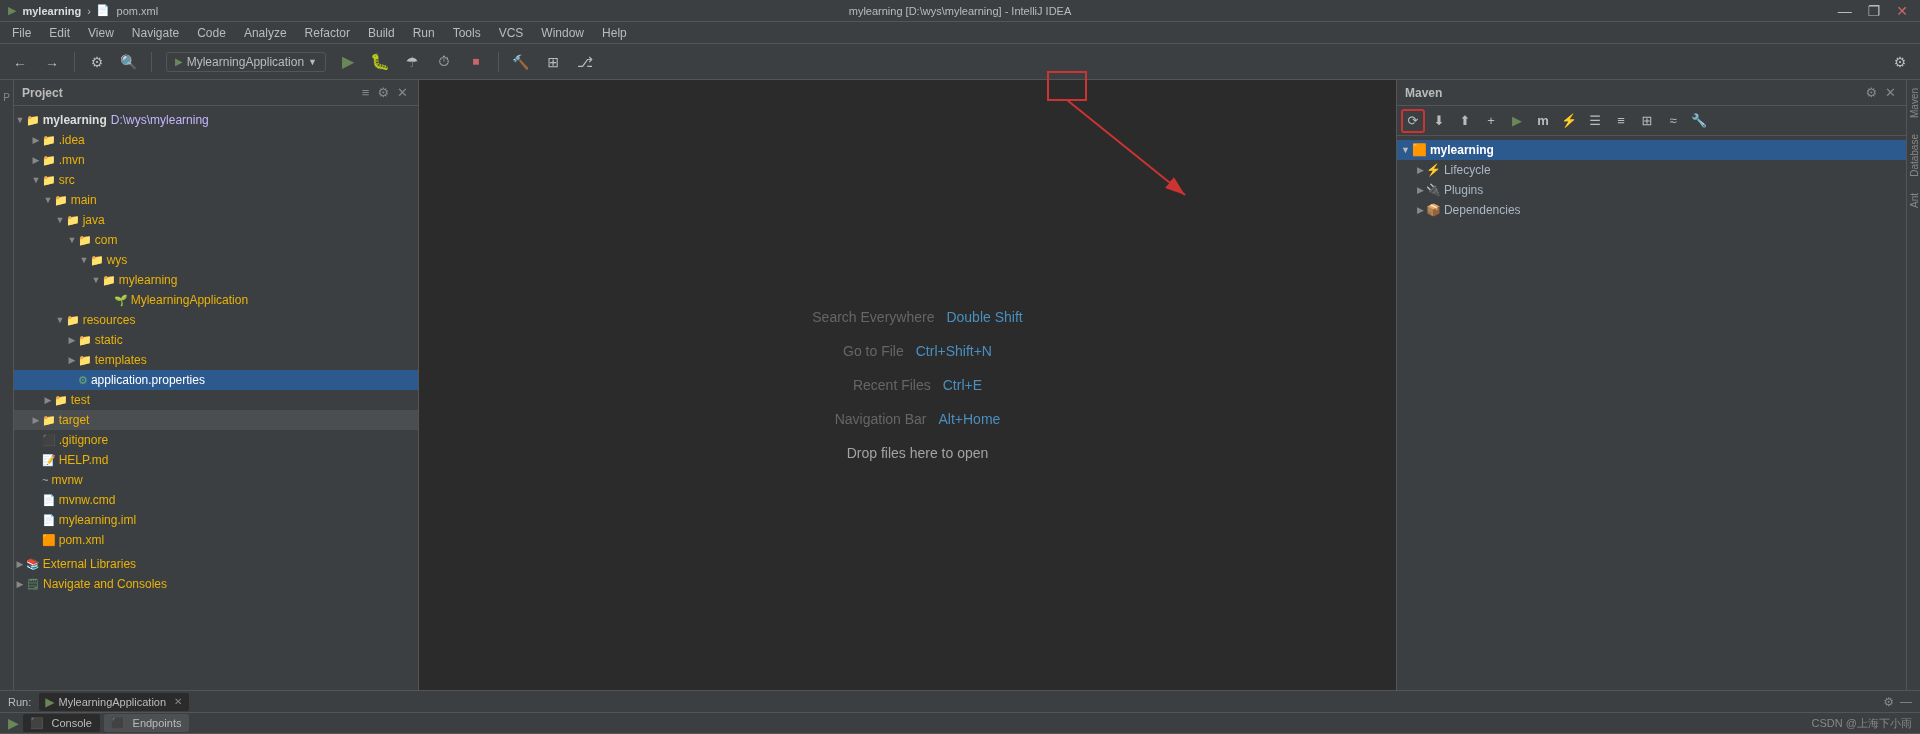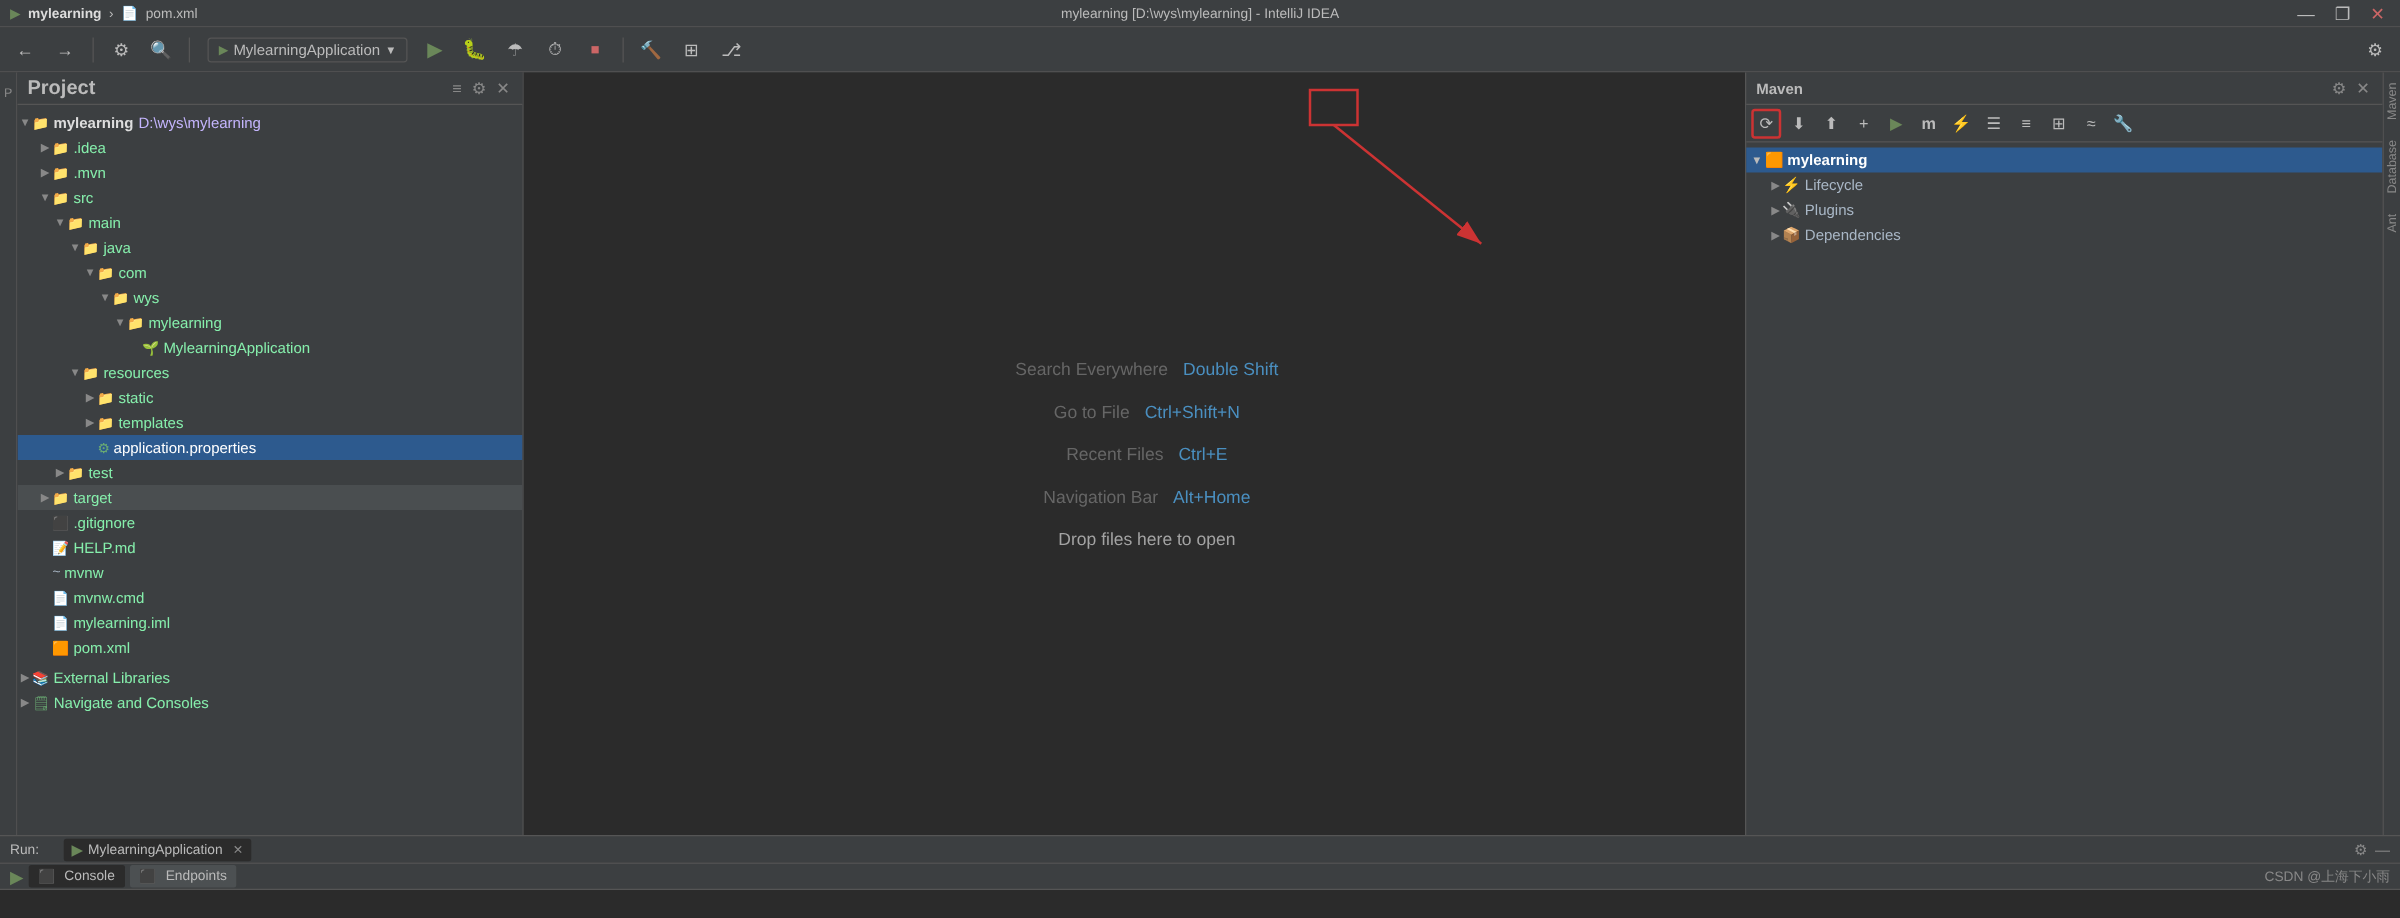--- a/index.html
+++ b/index.html
@@ -137,21 +137,21 @@
     #project-panel-header {
       height: 26px;
       display: flex;
       align-items: center;
       justify-content: space-between;
       padding: 0 8px;
       border-bottom: 1px solid #555;
       background: #3c3f41;
     }
     #project-panel-title {
-      font-size: 16px;
+      font-size: 12px;
       font-weight: bold;
       color: #bbb;
     }
     #project-panel-actions {
       display: flex;
       gap: 4px;
       align-items: center;
     }
     .panel-action-btn {
       font-size: 13px;
@@ -181,21 +181,21 @@
       width: 12px;
       font-size: 9px;
       color: #888;
     }
     .tree-icon {
       margin-right: 3px;
       font-size: 11px;
     }
     .tree-label {
       font-size: 12px;
-      color: #86efac;
+      color: #eab308;
     }
     .tree-label.gray { color: #c4b5fd; }
 
     
     #editor-area {
       flex: 1;
       background: #2b2b2b;
       display: flex;
       flex-direction: column;
       align-items: center;
@@ -289,21 +289,21 @@
       background: #3c3f41;
       border-top: 1px solid #555;
       display: flex;
       align-items: center;
       padding: 0 8px;
       gap: 8px;
     }
     #run-bar-run-label {
       font-size: 11px;
       color: #bbb;
-      margin-right: 12px;
+      margin-right: 0;
     }
     .run-tab {
       display: flex;
       align-items: center;
       gap: 4px;
       padding: 2px 6px;
       font-size: 11px;
       color: #bbb;
       cursor: pointer;
       background: #4c5052;
@@ -392,20 +392,35 @@
       <span>pom.xml</span>
     </div>
     <div id="title-bar-center">mylearning [D:\wys\mylearning] - IntelliJ IDEA</div>
     <div id="title-bar-right">
       <span class="title-btn">—</span>
       <span class="title-btn">❐</span>
       <span class="title-btn" style="color:#cc6666;">✕</span>
     </div>
   </div>
 
+  <div id="menu-bar">
+    <span class="menu-item">File</span>
+    <span class="menu-item">Edit</span>
+    <span class="menu-item">View</span>
+    <span class="menu-item">Navigate</span>
+    <span class="menu-item">Code</span>
+    <span class="menu-item">Analyze</span>
+    <span class="menu-item">Refactor</span>
+    <span class="menu-item">Build</span>
+    <span class="menu-item">Run</span>
+    <span class="menu-item">Tools</span>
+    <span class="menu-item">VCS</span>
+    <span class="menu-item">Window</span>
+    <span class="menu-item">Help</span>
+  </div>
 
   <div id="toolbar">
     <div class="toolbar-btn">←</div>
     <div class="toolbar-btn">→</div>
     <div class="toolbar-separator"></div>
     <div class="toolbar-btn">⚙</div>
     <div class="toolbar-btn">🔍</div>
     <div class="toolbar-separator"></div>
     <div id="project-selector">
       <span style="color:#6a8759;font-size:10px;">▶</span>

